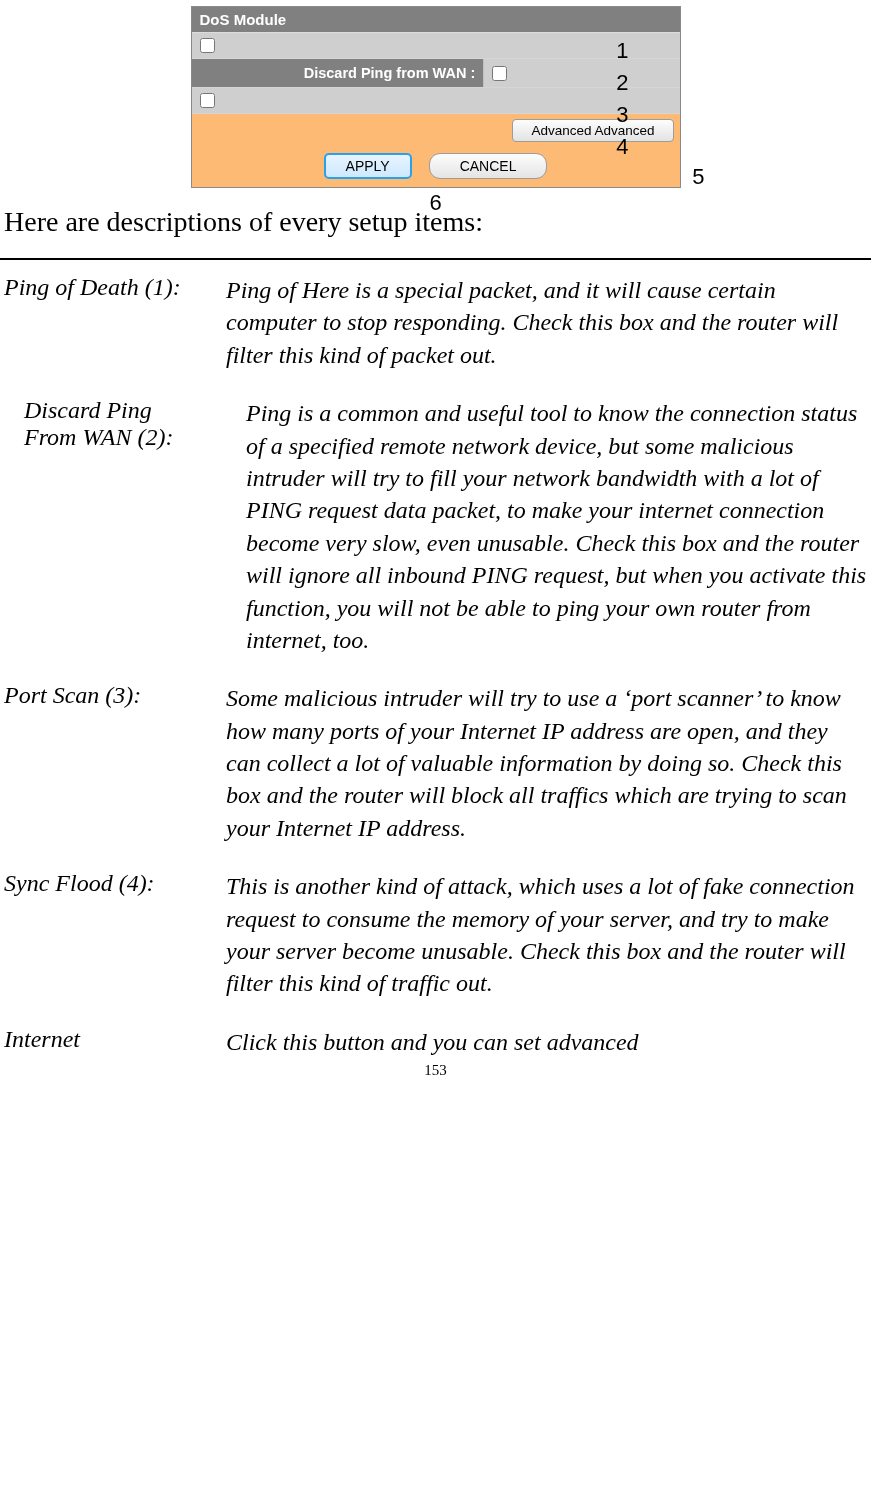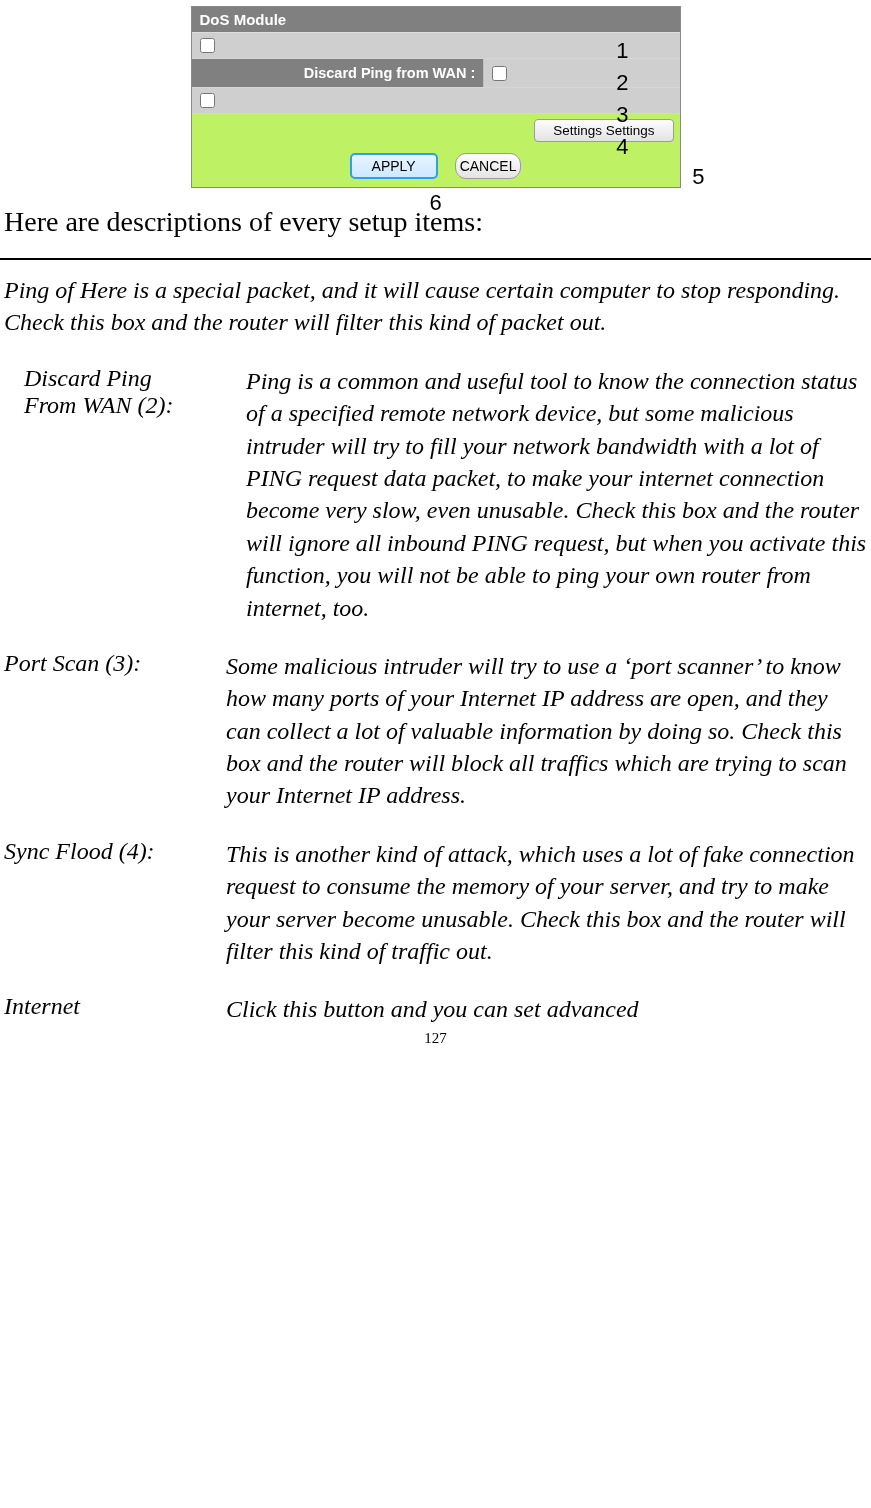--- a/index.html
+++ b/index.html
@@ -17,21 +17,21 @@
       justify-content: center;
       margin-top: 6px;
       margin-bottom: 12px;
     }
     .panel-outer {
       position: relative;
       width: 490px;
     }
     .panel {
       width: 100%;
-      background: #bef264;
+      background: #fdba74;
       border: 1px solid #8a8a8a;
       padding-bottom: 6px;
     }
     
     .panel-title {
       background: #808080;
       color: #fff;
       font-family: Arial, sans-serif;
       font-weight: bold;
       font-size: 15px;
@@ -99,21 +99,21 @@
       font-weight: 500;
       padding: 3px 20px;
       cursor: pointer;
     }
     .btn-cancel {
       background: linear-gradient(#fdfdfd, #e4e4e4);
       border: 1px solid #9c9c9c;
       border-radius: 11px;
       font-family: Arial, sans-serif;
       font-size: 14px;
-      padding: 3px 4px;
+      padding: 3px 30px;
       cursor: pointer;
     }
 
     
     .annot {
       position: absolute;
       font-family: Arial, sans-serif;
       font-size: 22px;
       color: #000;
     }
@@ -178,21 +178,21 @@
       </div>
 
 
       <div class="row">
         <div class="row-ctrl">
           <input type="checkbox" style="">
         </div>
       </div>
 
       <div class="adv-row">
-        <button class="btn-adv">Settings Settings</button>
+        <button class="btn-adv">Advanced Advanced</button>
       </div>
 
       <div class="ac-row">
         <button class="btn-apply">APPLY</button>
         <button class="btn-cancel">CANCEL</button>
       </div>
     </div>
 
     <span class="annot" style="top:32px;  right:52px;">1</span>
     <span class="annot" style="top:64px;  right:52px;">2</span>
@@ -203,20 +203,21 @@
   </div>
 </div>
 
 <p class="intro">Here are descriptions of every setup items:</p>
 
 <hr class="hr">
 
 <div class="defs">
 
   <div class="def-row">
+    <div class="def-term">Ping of Death (1):</div>
     <div class="def-desc">Ping of Here is a special packet, and it will cause certain computer to stop responding. Check this box and the router will filter this kind of packet out.</div>
   </div>
 
   <div class="def-row">
     <div class="def-term" style="white-space:pre-line;margin-left:20px;">Discard Ping
 From WAN (2):</div>
     <div class="def-desc">Ping is a common and useful tool to know the connection status of a specified remote network device, but some malicious intruder will try to fill your network bandwidth with a lot of PING request data packet, to make your internet connection become very slow, even unusable. Check this box and the router will ignore all inbound PING request, but when you activate this function, you will not be able to ping your own router from internet, too.</div>
   </div>
 
   <div class="def-row">
@@ -228,13 +229,13 @@
     <div class="def-term">Sync Flood (4):</div>
     <div class="def-desc">This is another kind of attack, which uses a lot of fake connection request to consume the memory of your server, and try to make your server become unusable. Check this box and the router will filter this kind of traffic out.</div>
   </div>
 
   <div class="def-row" style="margin-bottom:4px;">
     <div class="def-term">Internet</div>
     <div class="def-desc">Click this button and you can set advanced</div>
   </div>
 </div>
 
-<div class="page-num">127</div>
+<div class="page-num">153</div>
 
 </body></html>

